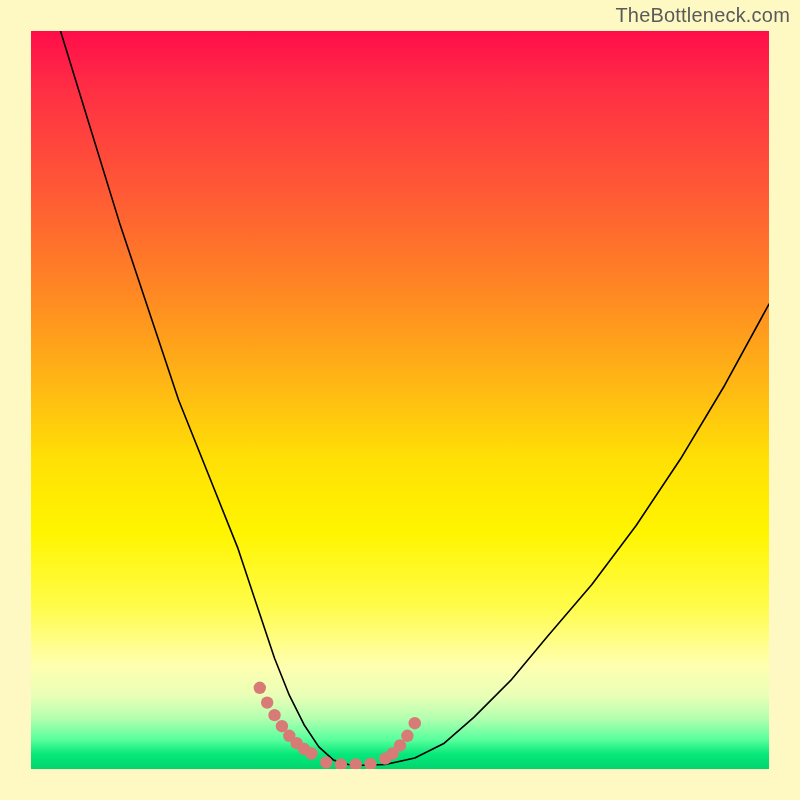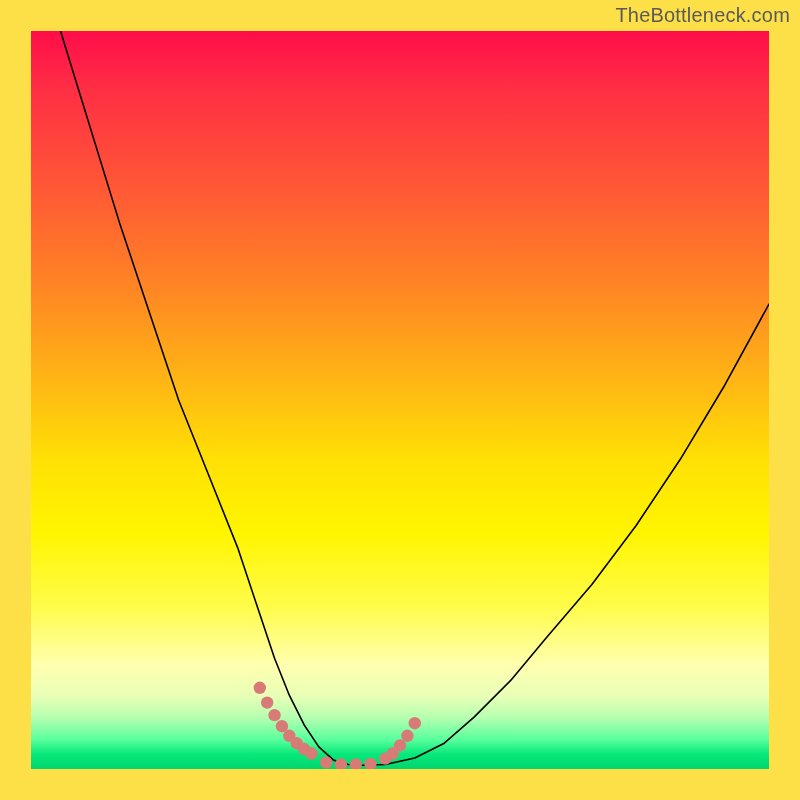--- a/index.html
+++ b/index.html
@@ -8,21 +8,21 @@
     width: 800px;
     height: 800px;
     background: #000;
     overflow: hidden;
     font-family: Arial, Helvetica, sans-serif;
   }
   .canvas {
     position: relative;
     width: 800px;
     height: 800px;
-    background: #fde047;
+    background: #fef9c3;
   }
   .plot-area {
     position: absolute;
     left: 31px;
     top: 31px;
     width: 738px;
     height: 738px;
     
     background: linear-gradient(
       to bottom,

